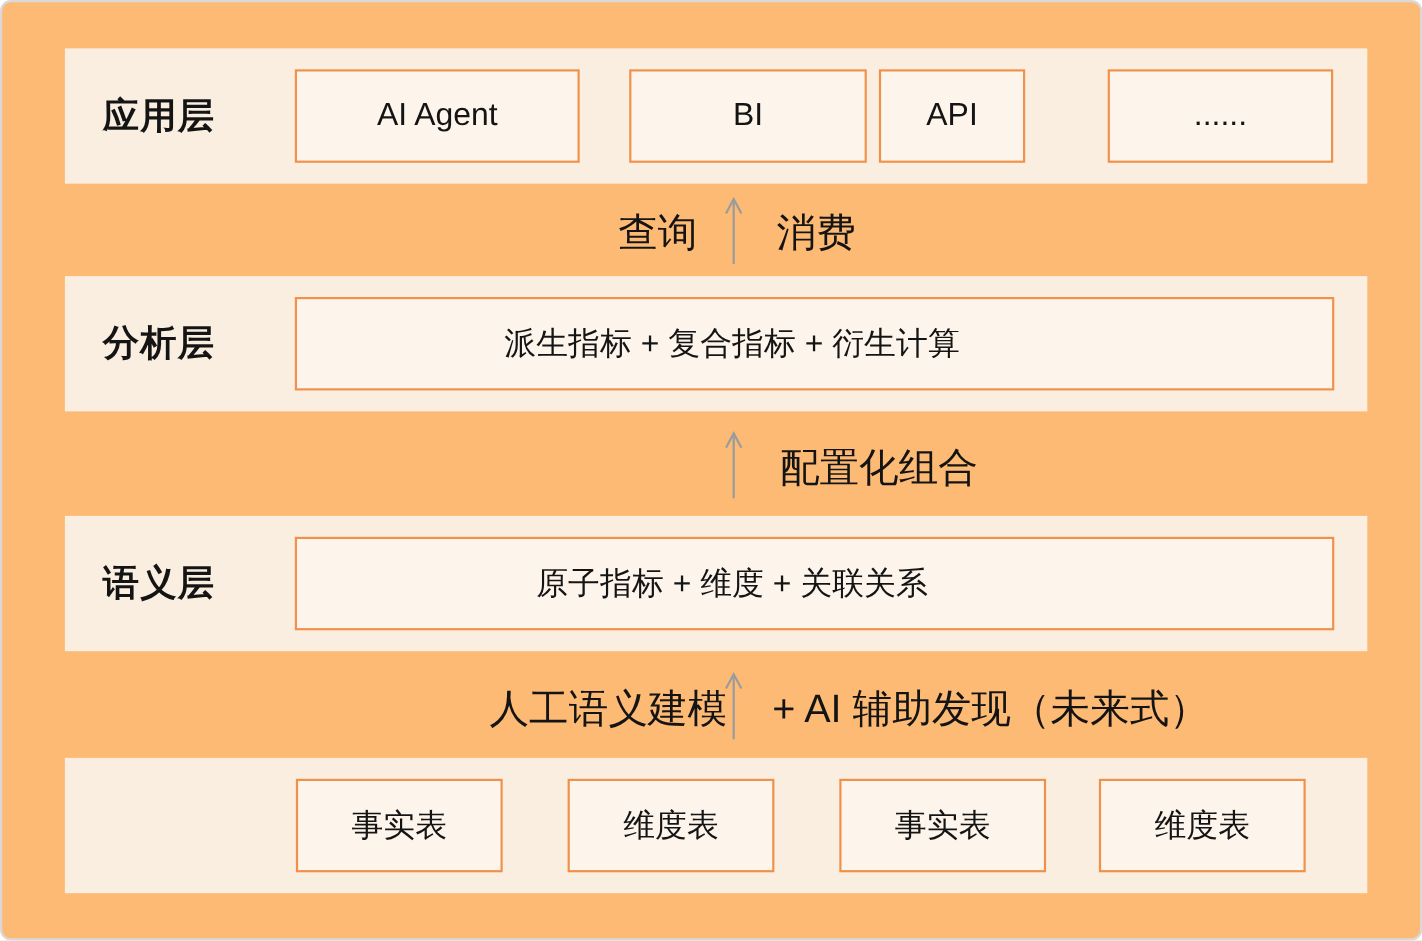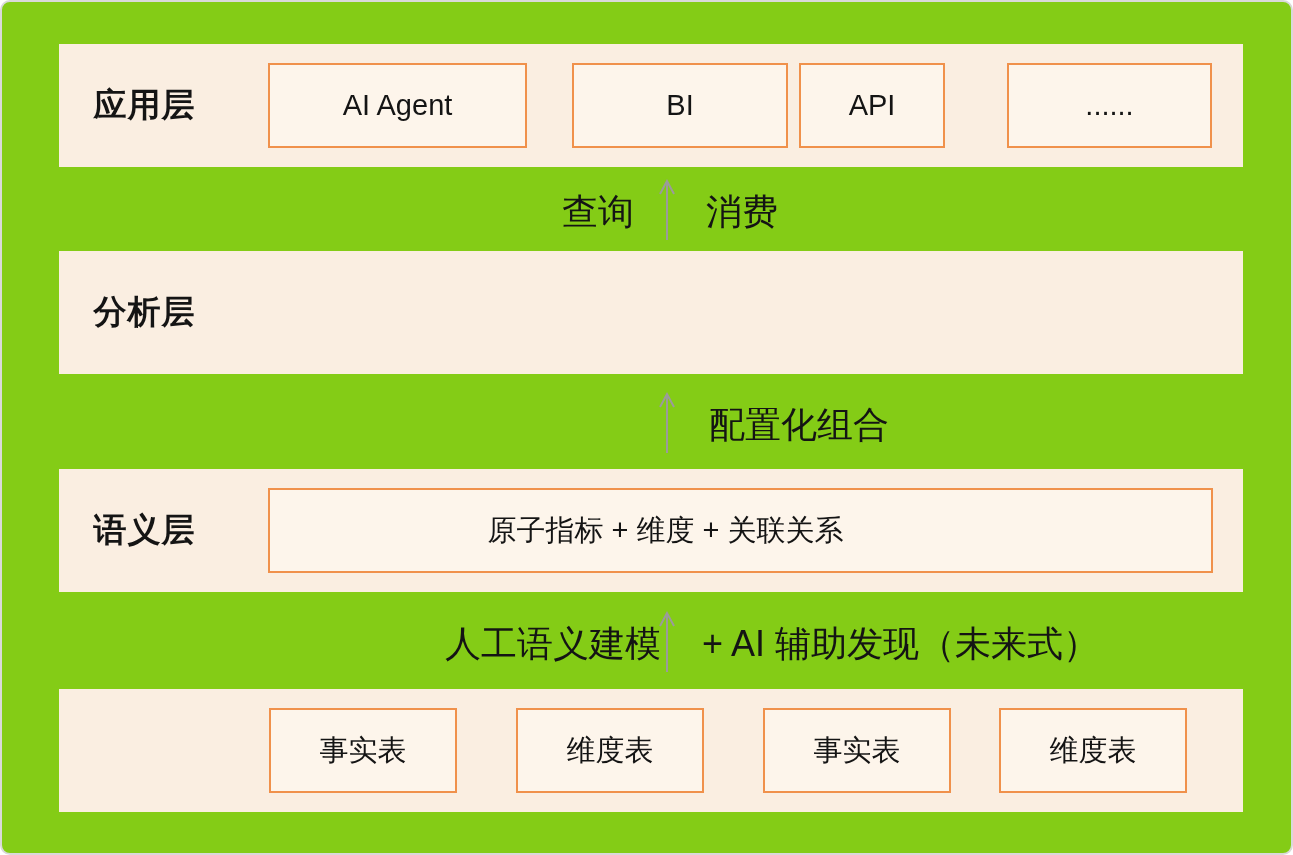--- a/index.html
+++ b/index.html
@@ -11,21 +11,21 @@
     --text:#141414;
   }
   html,body{margin:0;padding:0;background:#ffffff;}
   body{
     width:1293px;height:855px;position:relative;overflow:hidden;
     font-family:"Liberation Sans","DejaVu Sans",sans-serif;
     color:var(--text);
   }
   .card{
     position:absolute;inset:0;box-sizing:border-box;
-    border:2px solid var(--card-border);border-radius:10px;background:#84cc16;padding-left:36px;
+    border:2px solid var(--card-border);border-radius:10px;background:#fdba74;padding-left:36px;
   }
   .band{
     position:absolute;left:57px;width:1184px;height:123px;
     background:var(--band-bg);
   }
   .layer-label{
     position:absolute;left:0;top:0;width:171px;height:100%;
     display:flex;align-items:center;justify-content:center;
     font-size:33px;font-weight:700;margin:0;letter-spacing:1px;
   }
@@ -51,39 +51,42 @@
 <div class="card">
 
   <section class="band" style="top:42px">
     <h2 class="layer-label">应用层</h2>
     <div class="node" style="left:209px;width:259px">
       <span class="node-text">AI Agent</span>
     </div>
     <div class="node" style="left:513px;width:216px">
       <span class="node-text">BI</span>
     </div>
-    <div class="node" style="left:740px;width:146px">
+    <div class="node" style="left:740px;width:133px">
       <span class="node-text">API</span>
     </div>
     <div class="node" style="left:948px;width:205px">
       <span class="node-text">......</span>
     </div>
   </section>
 
   <div class="connector">
     <span class="conn-label" style="left:560px;top:192px">查询</span>
     <svg class="arrow-icon" style="left:655px;top:176px" width="20" height="64" viewBox="0 0 20 64">
       <line x1="10" y1="4" x2="10" y2="62" stroke="#9b9b9b" stroke-width="2"></line>
       <polyline points="3,16 10,3 17,16" fill="none" stroke="#9b9b9b" stroke-width="2"></polyline>
     </svg>
     <span class="conn-label" style="left:704px;top:192px">消费</span>
   </div>
 
   <section class="band" style="top:249px">
     <h2 class="layer-label">分析层</h2>
+    <div class="node wide" style="left:209px;width:945px">
+      <span class="node-text">派生指标 + 复合指标 + 衍生计算</span>
+    </div>
   </section>
 
   <div class="connector">
     <svg class="arrow-icon" style="left:655px;top:389px" width="20" height="64" viewBox="0 0 20 64">
       <line x1="10" y1="4" x2="10" y2="62" stroke="#9b9b9b" stroke-width="2"></line>
       <polyline points="3,16 10,3 17,16" fill="none" stroke="#9b9b9b" stroke-width="2"></polyline>
     </svg>
     <span class="conn-label" style="left:707px;top:405px">配置化组合</span>
   </div>
 

